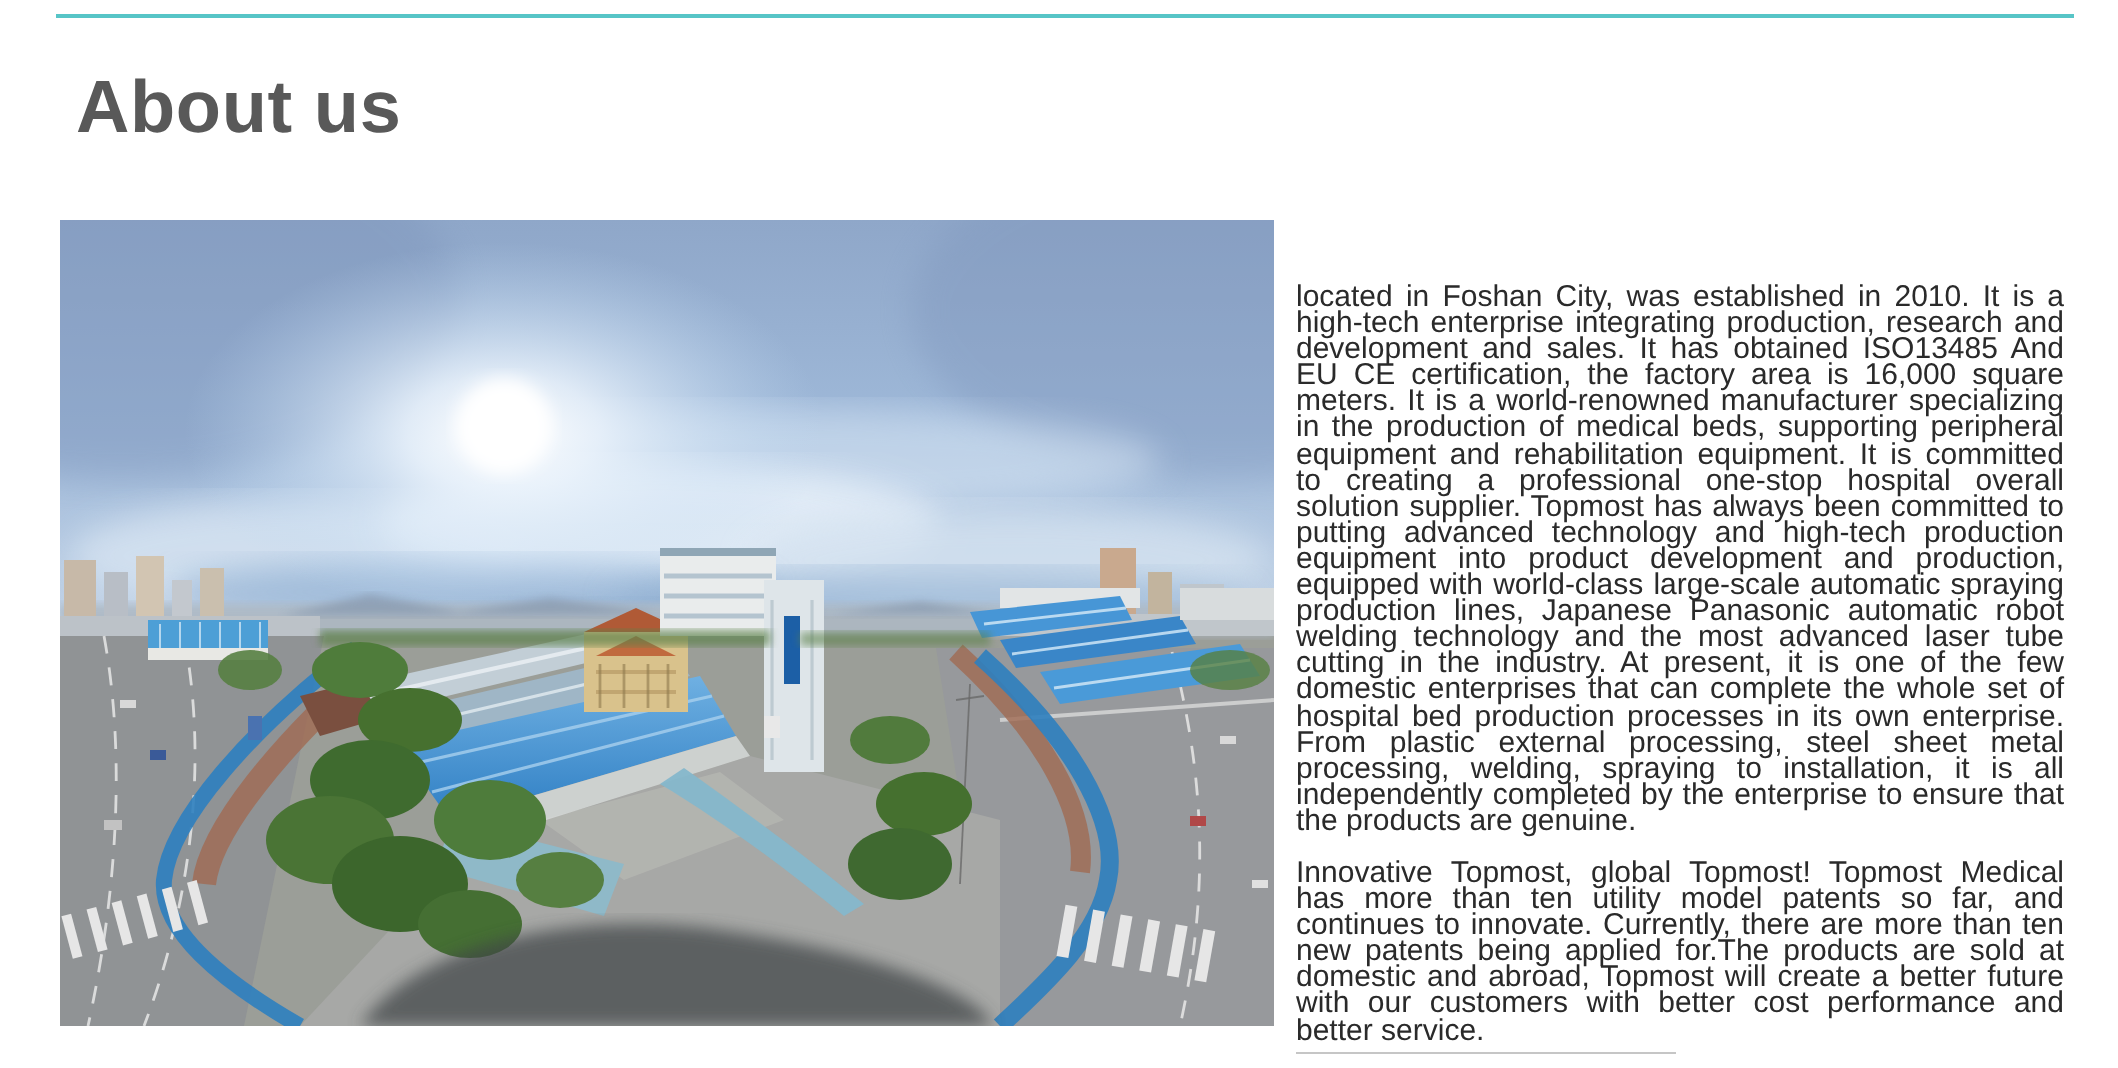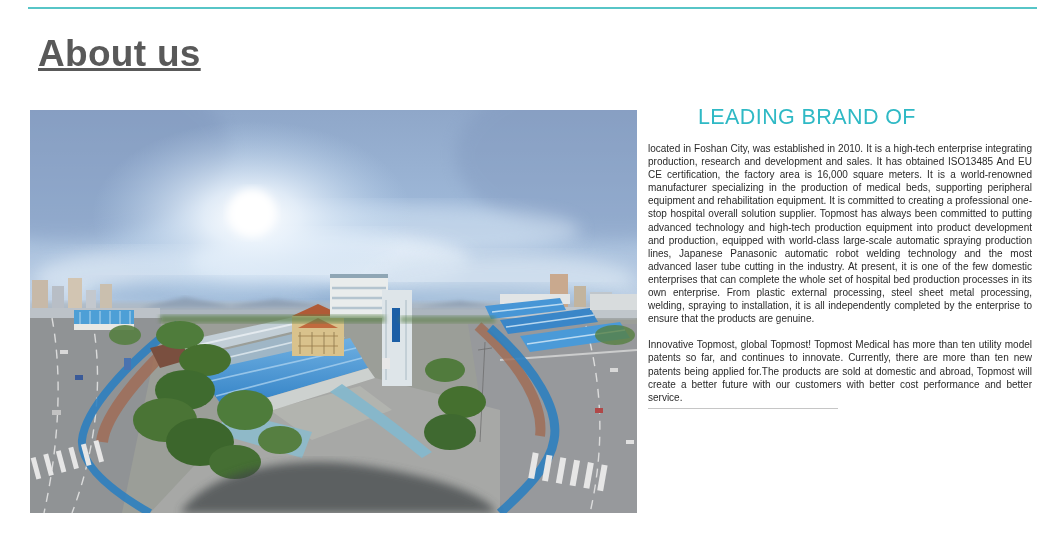--- a/index.html
+++ b/index.html
@@ -7,38 +7,38 @@
     width:1059px;height:534px;position:relative;overflow:hidden;
     background:#ffffff;
     font-family:"Liberation Sans","DejaVu Sans",sans-serif;
   }
   .top-rule{
     position:absolute;left:28px;top:7px;width:1009px;height:2px;
     background:#57c5c7;
   }
   .page-title{
     position:absolute;left:38px;top:33px;margin:0;
-    font-size:37px;font-weight:bold;color:#595959;letter-spacing:.3px;text-decoration:underline;
+    font-size:37px;font-weight:bold;color:#595959;letter-spacing:.3px;
   }
   .photo{
     position:absolute;left:30px;top:110px;width:607px;height:403px;
     overflow:hidden;background:#9fb4d2;
   }
   .photo svg{display:block;width:607px;height:403px;}
   .about{
     position:absolute;left:648px;top:105px;width:384px;
   }
   .about-heading{
     margin:0 0 13px 0;padding-left:50px;
     color:#2fb9c5;font-size:21.5px;line-height:24px;font-weight:400;
     letter-spacing:.4px;
   }
   .about-body p{
     margin:0 0 13px 0;
-    font-size:10px;line-height:13.1px;color:#2a2a2a;
+    font-size:15px;line-height:13.1px;color:#2a2a2a;
     text-align:justify;
   }
   .about-body p:last-of-type{margin-bottom:0;}
   .bottom-rule{
     width:190px;height:1px;background:#c6c6c6;margin-top:4px;
   }
 </style>
 </head>
 <body>
 
@@ -200,20 +200,20 @@
       <rect x="596" y="330" width="8" height="4" fill="#e0e0e0"></rect>
       <rect x="352" y="248" width="8" height="11" fill="#e8e8e8"></rect>
     </g>
 
     <path d="M150,403 C180,360 260,345 330,355 C420,368 462,390 466,403 Z" fill="#3f4447" opacity="0.72" filter="url(#b4)"></path>
   </svg>
 </div>
 
 <section class="about">
   <h2 class="about-heading">
-    <span>LEADING BRAND OF</span><br>
+    <br>
   </h2>
   <div class="about-body">
     <p>located in Foshan City, was established in 2010.  It is a high-tech enterprise integrating production, research and development and sales. It has obtained ISO13485 And EU CE certification, the  factory area is 16,000 square meters. It is a world-renowned manufacturer specializing in the production of medical beds, supporting peripheral equipment and rehabilitation equipment. It is committed to creating a professional one-stop hospital overall solution supplier. Topmost has always been committed to putting advanced technology and high-tech production equipment into product development and production, equipped with world-class large-scale automatic spraying production lines, Japanese Panasonic automatic robot welding technology and the most advanced laser tube cutting in the industry. At present, it is one of the few domestic enterprises that can complete the whole set of hospital bed production processes in its own enterprise. From plastic external processing, steel sheet metal processing, welding, spraying to installation, it is all independently completed by the enterprise to ensure that the products are genuine.</p>
     <p>Innovative Topmost, global Topmost! Topmost Medical has more than ten utility model patents so far, and continues to innovate. Currently, there are more than ten new patents being applied for.The products are sold at domestic  and abroad, Topmost will create a better future with our customers with better cost performance and better service.</p>
   </div>
   <div class="bottom-rule"></div>
 </section>
 
 </body></html>

